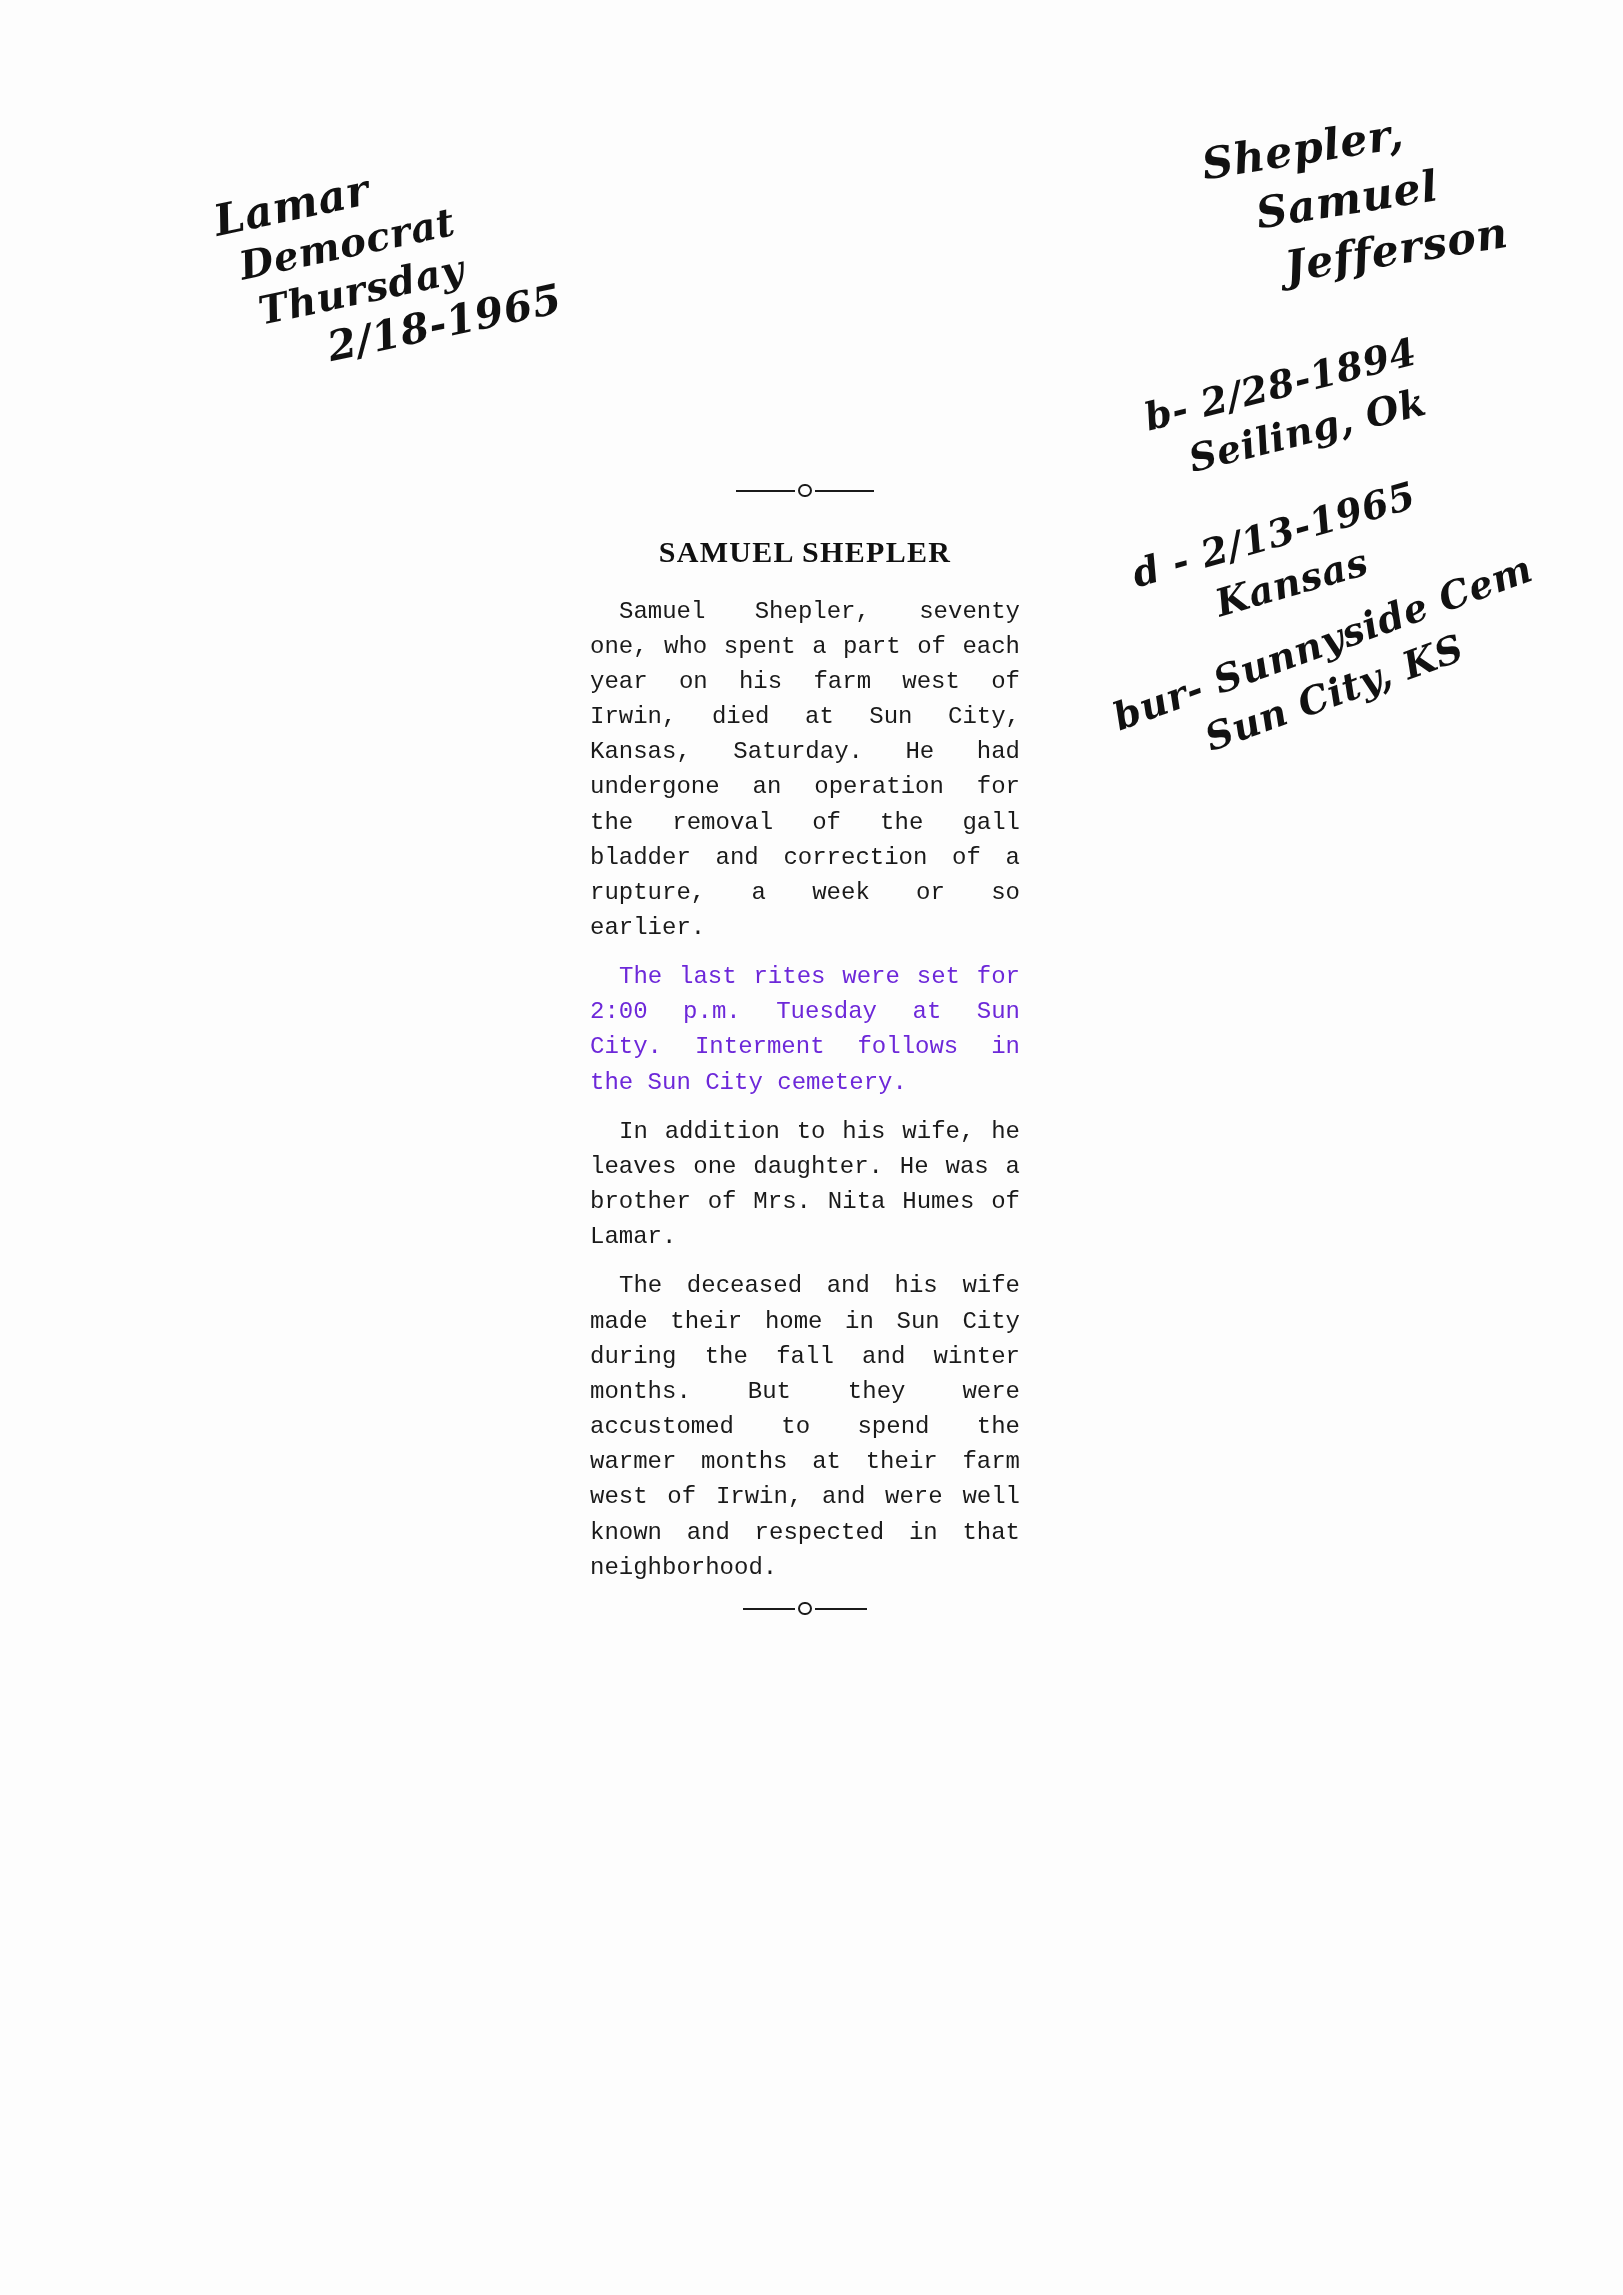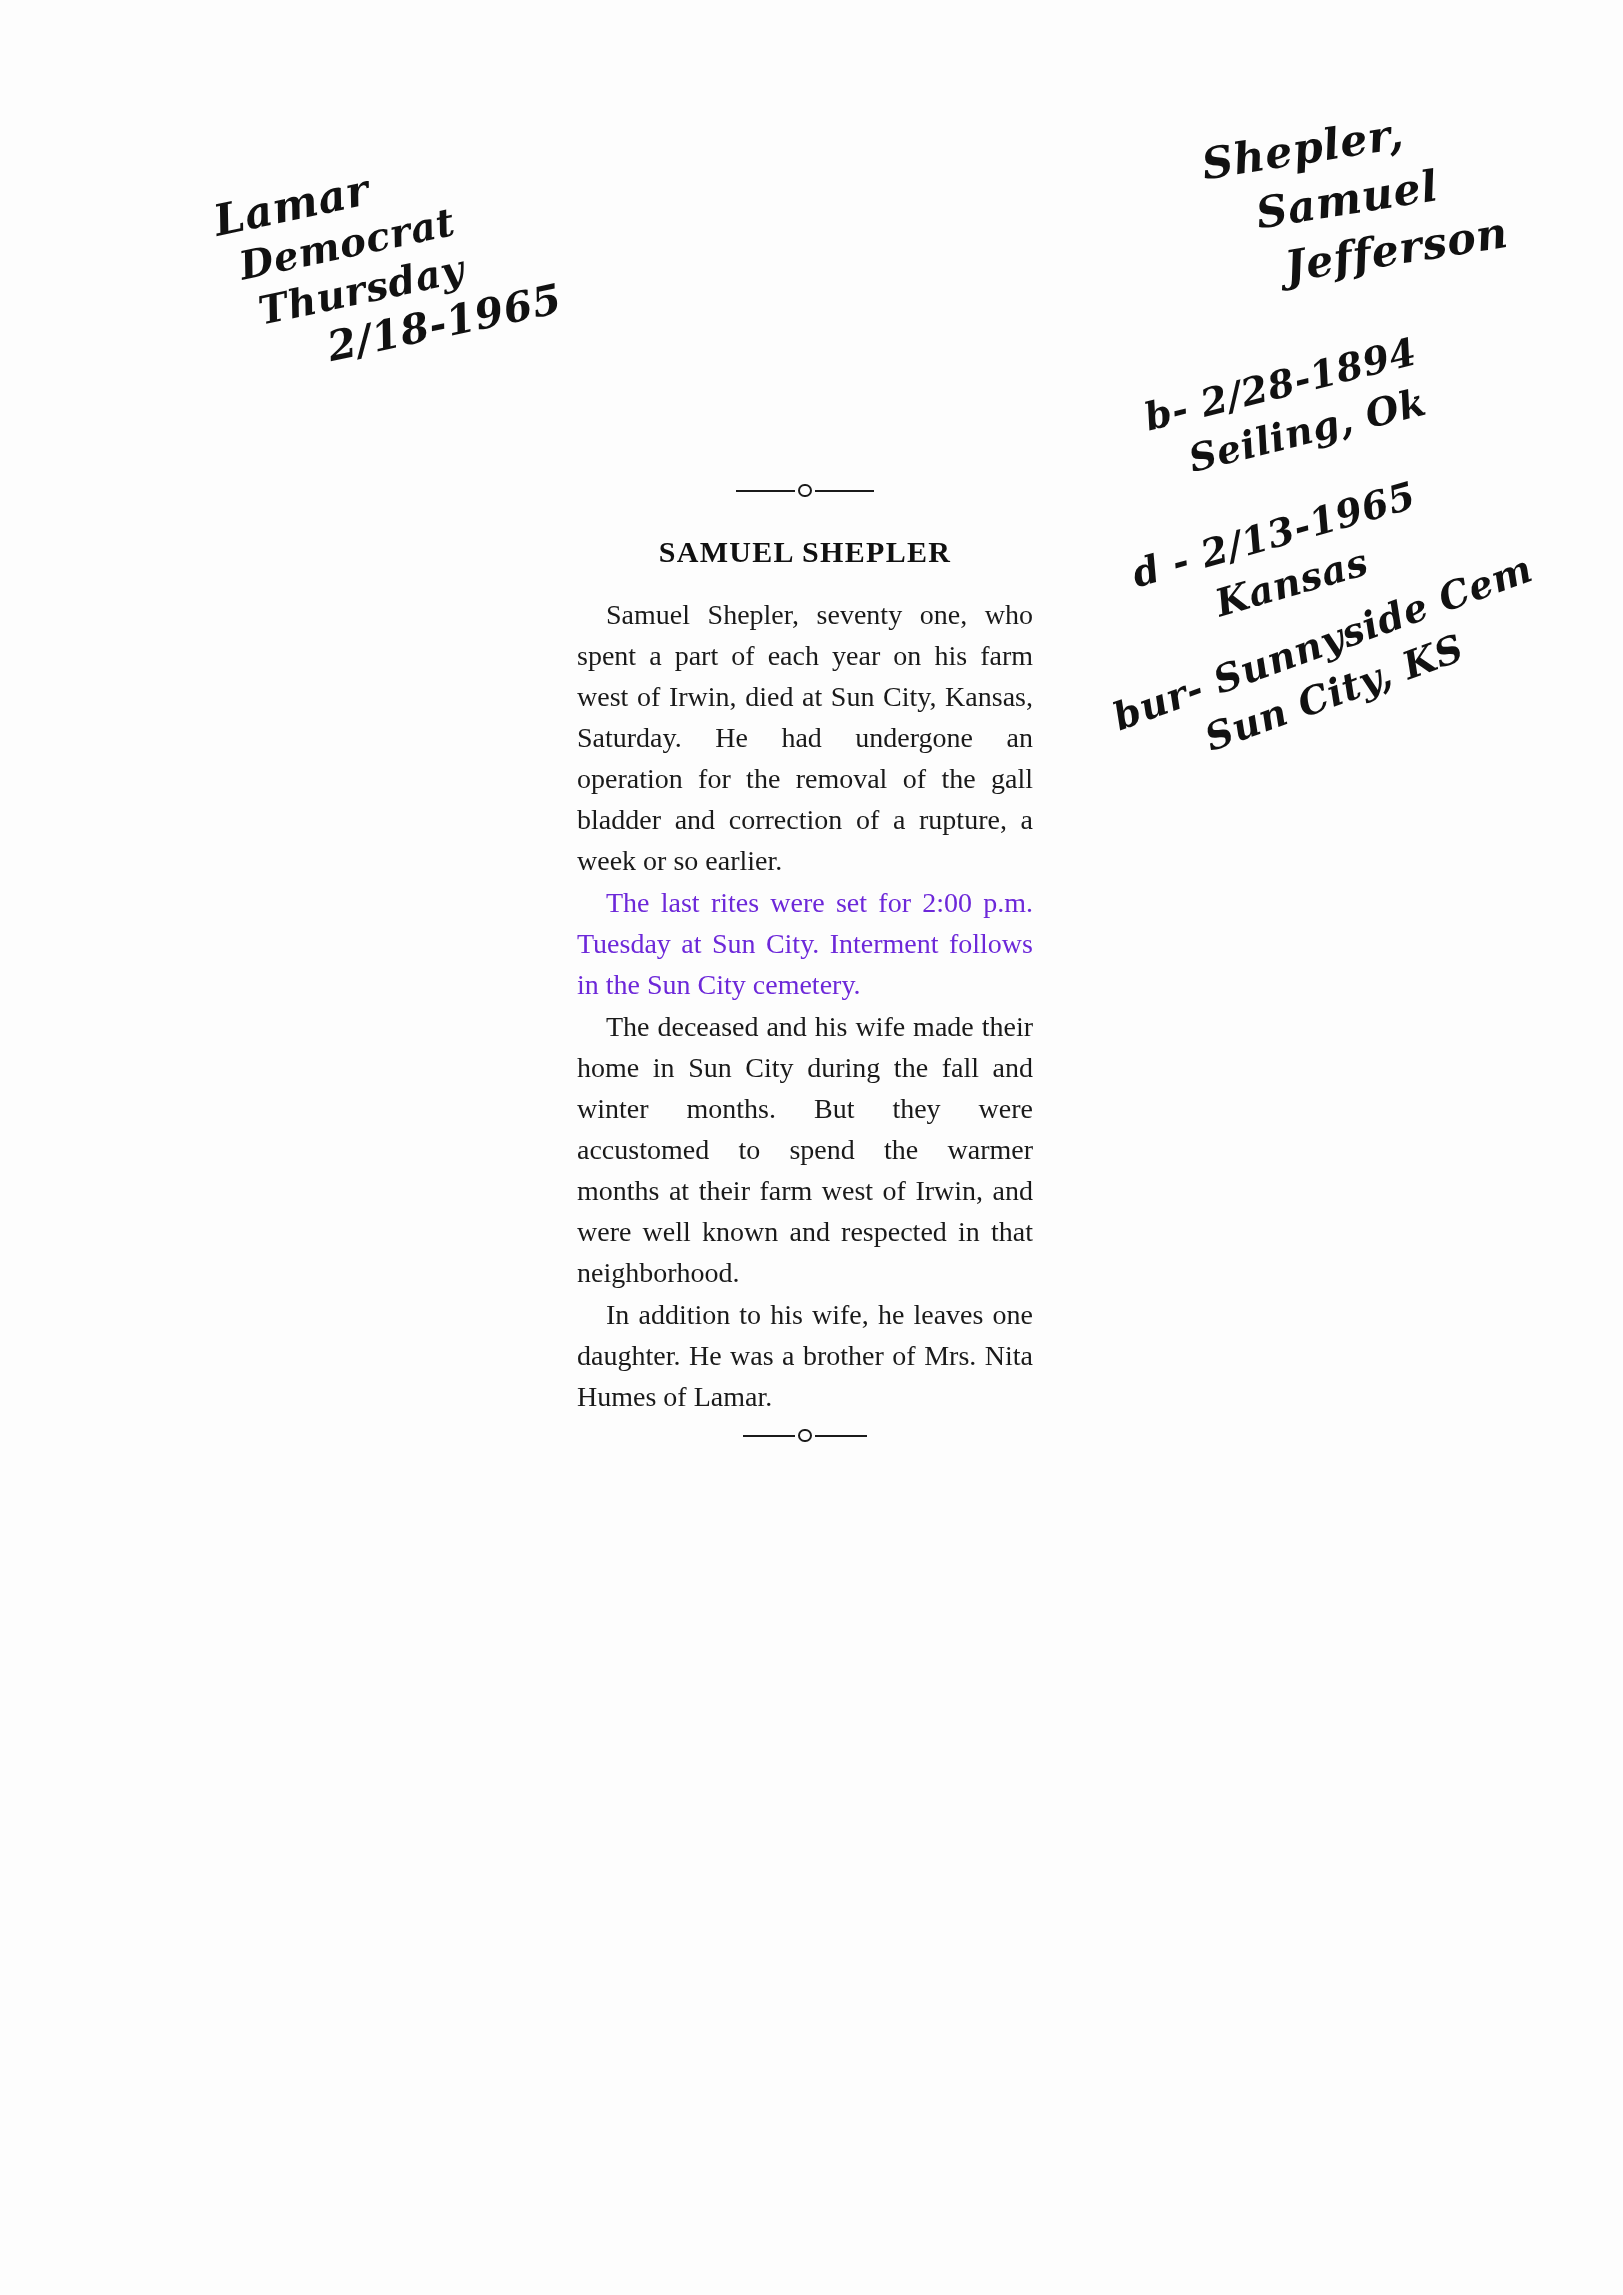--- a/index.html
+++ b/index.html
@@ -125,26 +125,26 @@
     font-family: "Liberation Serif", serif;
     font-weight: 700;
     font-size: 30px;
     letter-spacing: 1.3px;
     margin-top: 34px;
     margin-bottom: 25px;
     color: #111;
   }
 
   .para {
-    font-family: Liberation Serif, serif;
-    font-size: 28px;
+    font-family: Liberation Mono, monospace;
+    font-size: 24px;
     line-height: 1.465;
     text-align: justify;
     text-indent: 29px;
-    margin: 1px;
+    margin: 14px;
     color: #1a1a1a;
     -webkit-font-smoothing: none;
   }
   .para + .para { margin-top: 0px; }
 
   
   .faded { color: #6d28d9; }
 
   #rule-bottom-wrap {
     margin-top: 9.2px;
@@ -190,22 +190,22 @@
     <div class="rule-top">
       <div class="rule-seg"></div>
       <div class="rule-dot"></div>
       <div class="rule-seg"></div>
     </div>
 
     <div id="headline">SAMUEL SHEPLER</div>
 
     <p class="para">Samuel Shepler, seventy one, who spent a part of each year on his farm west of Irwin, died at Sun City, Kansas, Saturday. He had undergone an operation for the removal of the gall bladder and correction of a rupture, a week or so earlier.</p>
     <p class="para faded">The last rites were set for 2:00 p.m. Tuesday at Sun City. Interment follows in the Sun City cemetery.</p>
+    <p class="para">In addition to his wife, he leaves one daughter. He was a brother of Mrs. Nita Humes of Lamar.</p>
     <p class="para">The deceased and his wife made their home in Sun City during the fall and winter months. But they were accustomed to spend the warmer months at their farm west of Irwin, and were well known and respected in that neighborhood.</p>
-    <p class="para">In addition to his wife, he leaves one daughter. He was a brother of Mrs. Nita Humes of Lamar.</p>
 
     <div id="rule-bottom-wrap">
       <div class="rule-bottom">
         <div class="rule-seg"></div>
         <div class="rule-dot"></div>
         <div class="rule-seg"></div>
       </div>
     </div>
 
   </div>

